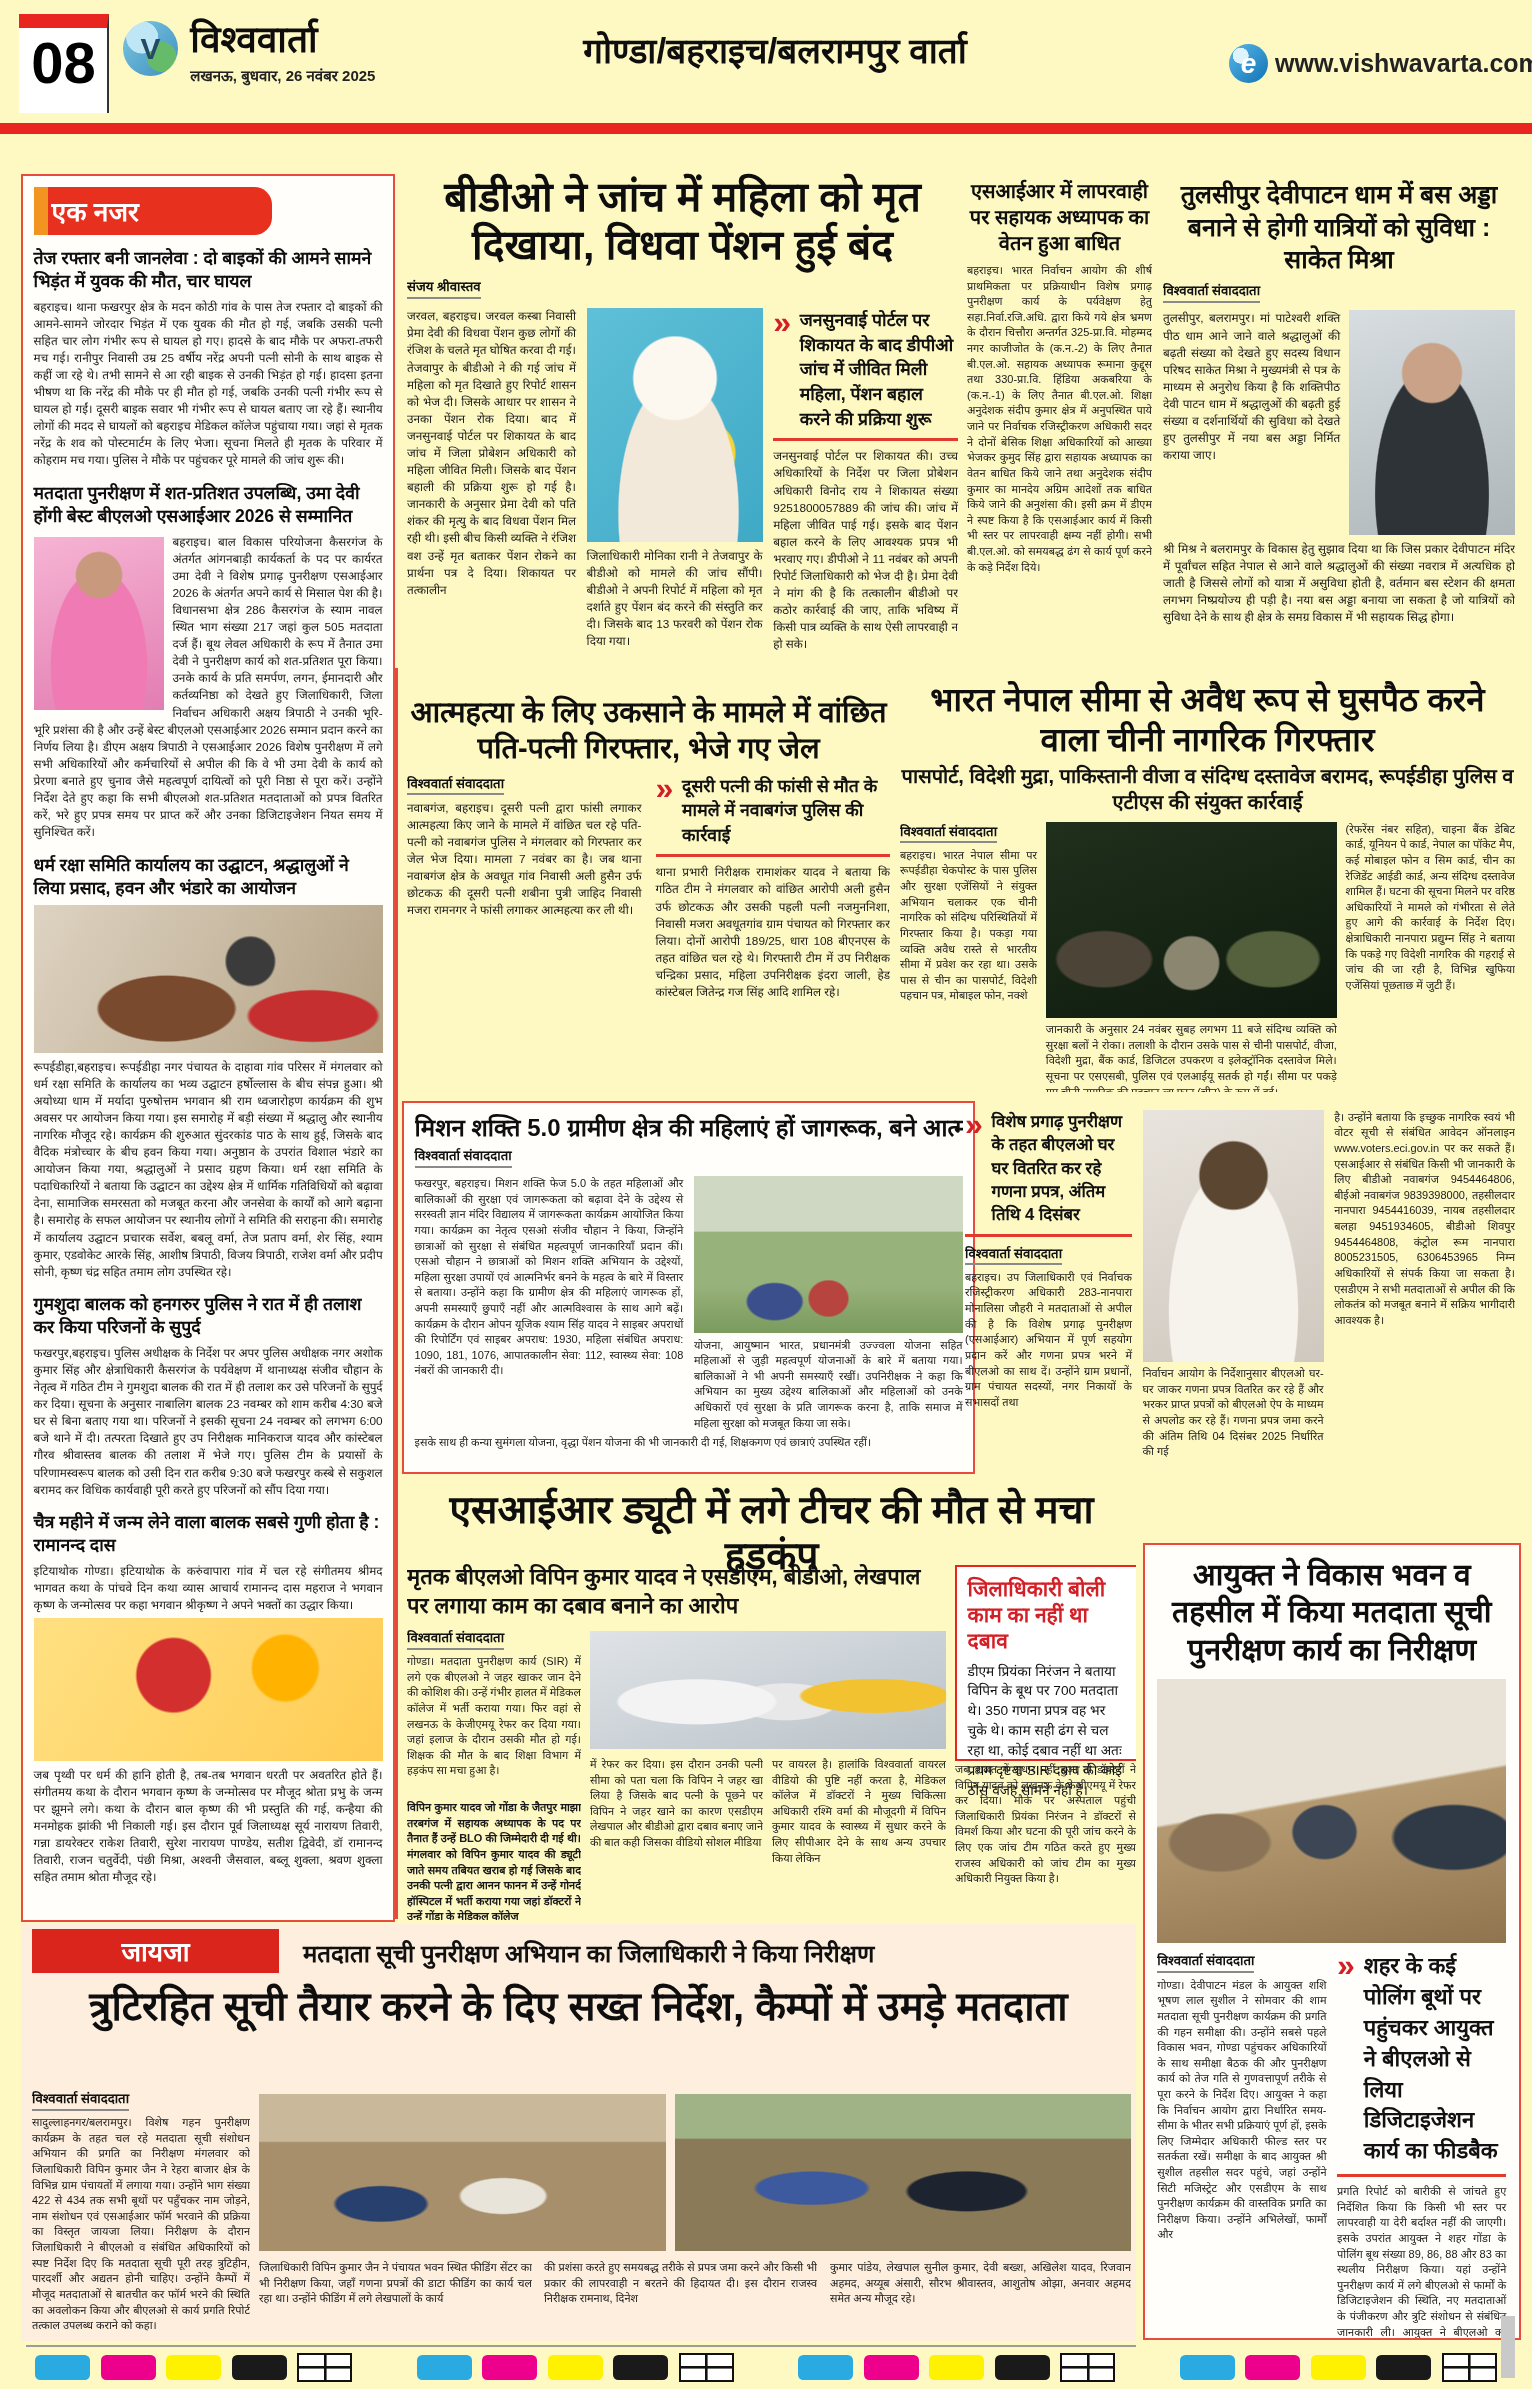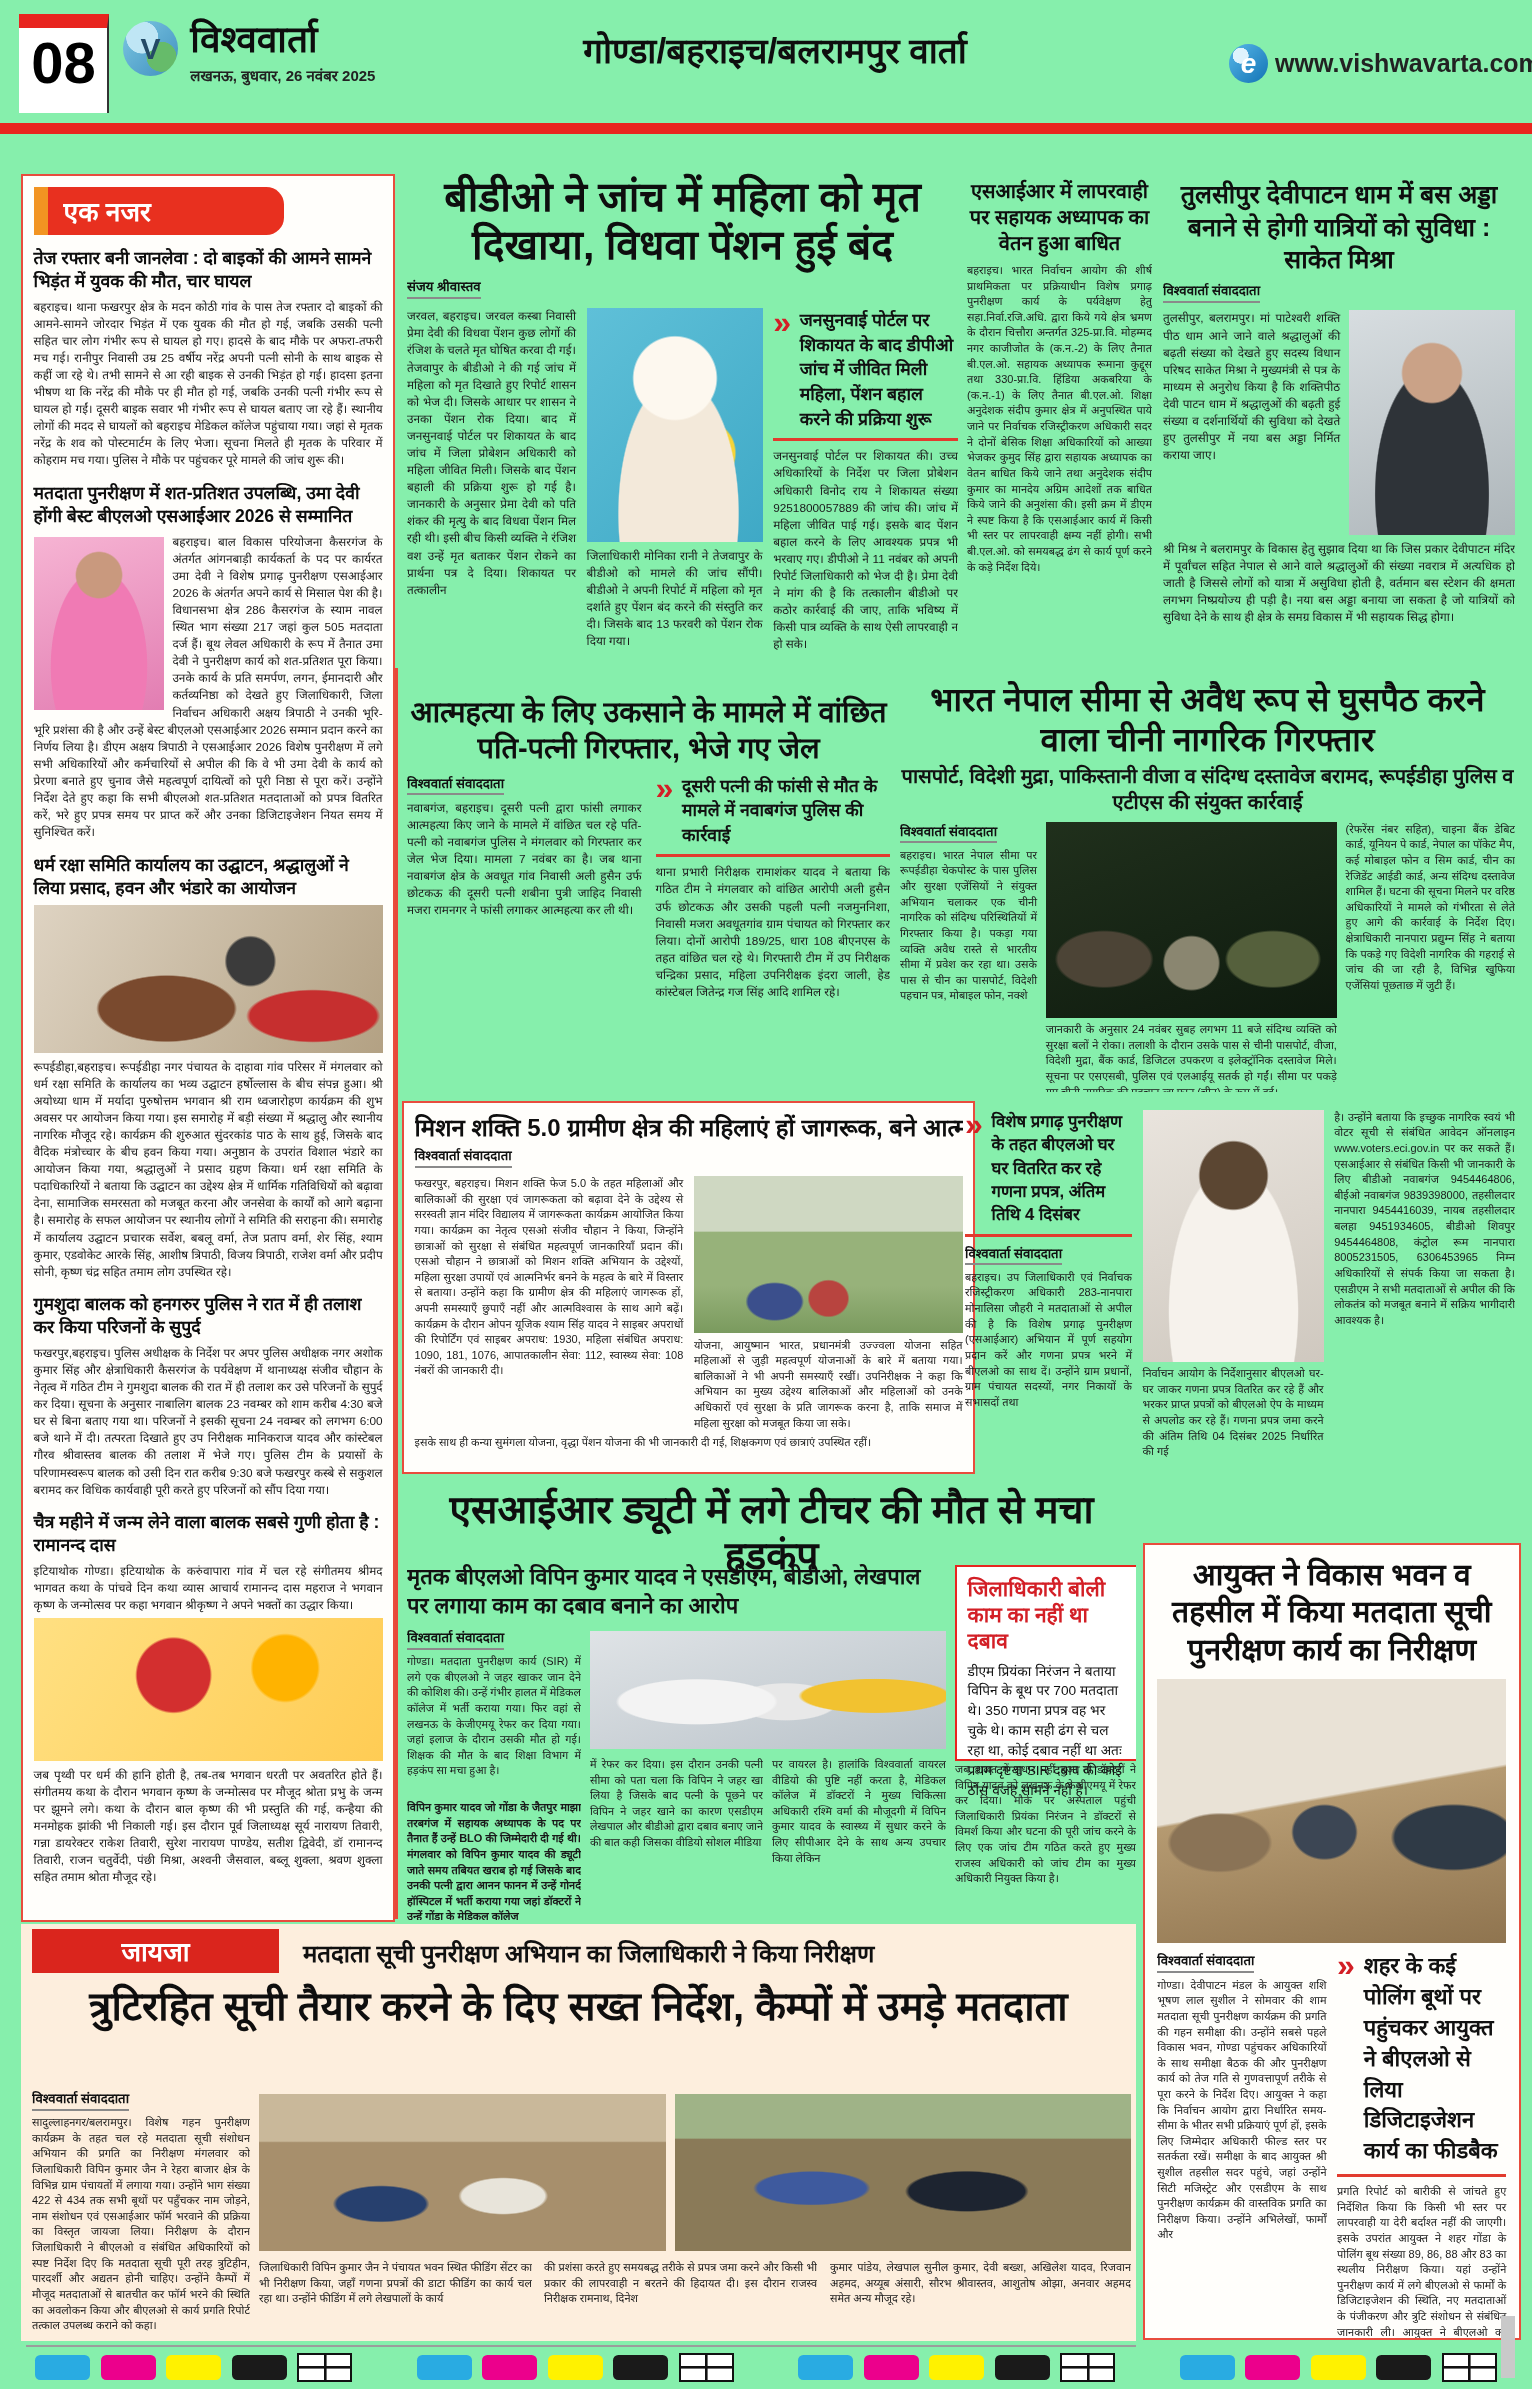--- a/index.html
+++ b/index.html
@@ -1,16 +1,16 @@
 <!DOCTYPE html>
 <html style="font-size:14px"><head>
 <meta charset="utf-8">
 <style>
   html,body{margin:0;padding:0;background:#e8e8e8;}
-  .page{position:relative;width:1532px;height:2389px;background:#86efac;margin:0 auto;
+  .page{position:relative;width:1532px;height:2389px;background:#fef9c3;margin:0 auto;
         font-family:"Liberation Sans","DejaVu Sans",sans-serif;color:#1a1a1a;overflow:hidden;}
   .abs{position:absolute;}
   .art{overflow:hidden;}
   
   .h-xxl{font-size:41px;font-weight:800;line-height:1.18;text-align:center;color:#0e0e0e;}
   .h-xl{font-size:35px;font-weight:800;line-height:1.2;text-align:center;color:#0e0e0e;}
   .h-lg{font-size:29px;font-weight:800;line-height:1.25;text-align:center;color:#0e0e0e;}
   .h-md{font-size:25px;font-weight:800;line-height:1.3;text-align:center;color:#0e0e0e;}
   .h-sm{font-size:20px;font-weight:800;line-height:1.3;text-align:center;color:#0e0e0e;}
   .h-xs{font-size:17.6px;font-weight:800;line-height:1.32;color:#0e0e0e;}
@@ -35,21 +35,21 @@
   .site{display:flex;align-items:center;gap:7px;font-size:25px;font-weight:800;color:#222;}
   .e-icon{width:39px;height:39px;border-radius:50%;
       background:radial-gradient(circle at 30% 30%,#dff3fd 0 20%,transparent 21%),linear-gradient(135deg,#58b7e8,#1273b5);
       color:#fff;font-style:italic;font-weight:800;font-size:28px;display:flex;align-items:center;justify-content:center;}
   .redbar{background:#e8251f;}
   
   .leftbox{border:2.6px solid #e84c3d;background:#fffefb;padding:10.6px 10.6px 5.3px 10.6px;}
   .en-banner{display:flex;align-items:stretch;height:48px;margin-bottom:12.3px;}
   .en-or{width:14px;background:#f29422;}
   .en-red{flex:1 0 auto;background:#e8301f;border-radius:0 17.6px 17.6px 0;color:#fff;font-size:26.4px;font-weight:800;
-          display:flex;align-items:center;padding-left:16px;max-width:220px;}
+          display:flex;align-items:center;padding-left:4px;max-width:220px;}
   .en-item{margin-bottom:12.3px;}
   .en-item .h-xs{margin:0 0 5.3px 0;}
   
   .ph{background:#9a9a9a;}
   .ph-oldwoman{background:radial-gradient(circle at 50% 30%,#fdf8ef 0 22%,rgba(0,0,0,0) 23%),
       radial-gradient(ellipse at 52% 88%,#f3e9da 0 46%,rgba(0,0,0,0) 47%),
       radial-gradient(ellipse at 70% 62%,#f5d438 0 14%,rgba(0,0,0,0) 15%),
       linear-gradient(135deg,#5fc0d8,#3fa9c6);}
   .ph-pinkwoman{background:radial-gradient(circle at 50% 22%,#c9997e 0 15%,rgba(0,0,0,0) 16%),
       radial-gradient(ellipse at 50% 75%,#f07ab4 0 52%,rgba(0,0,0,0) 53%),

